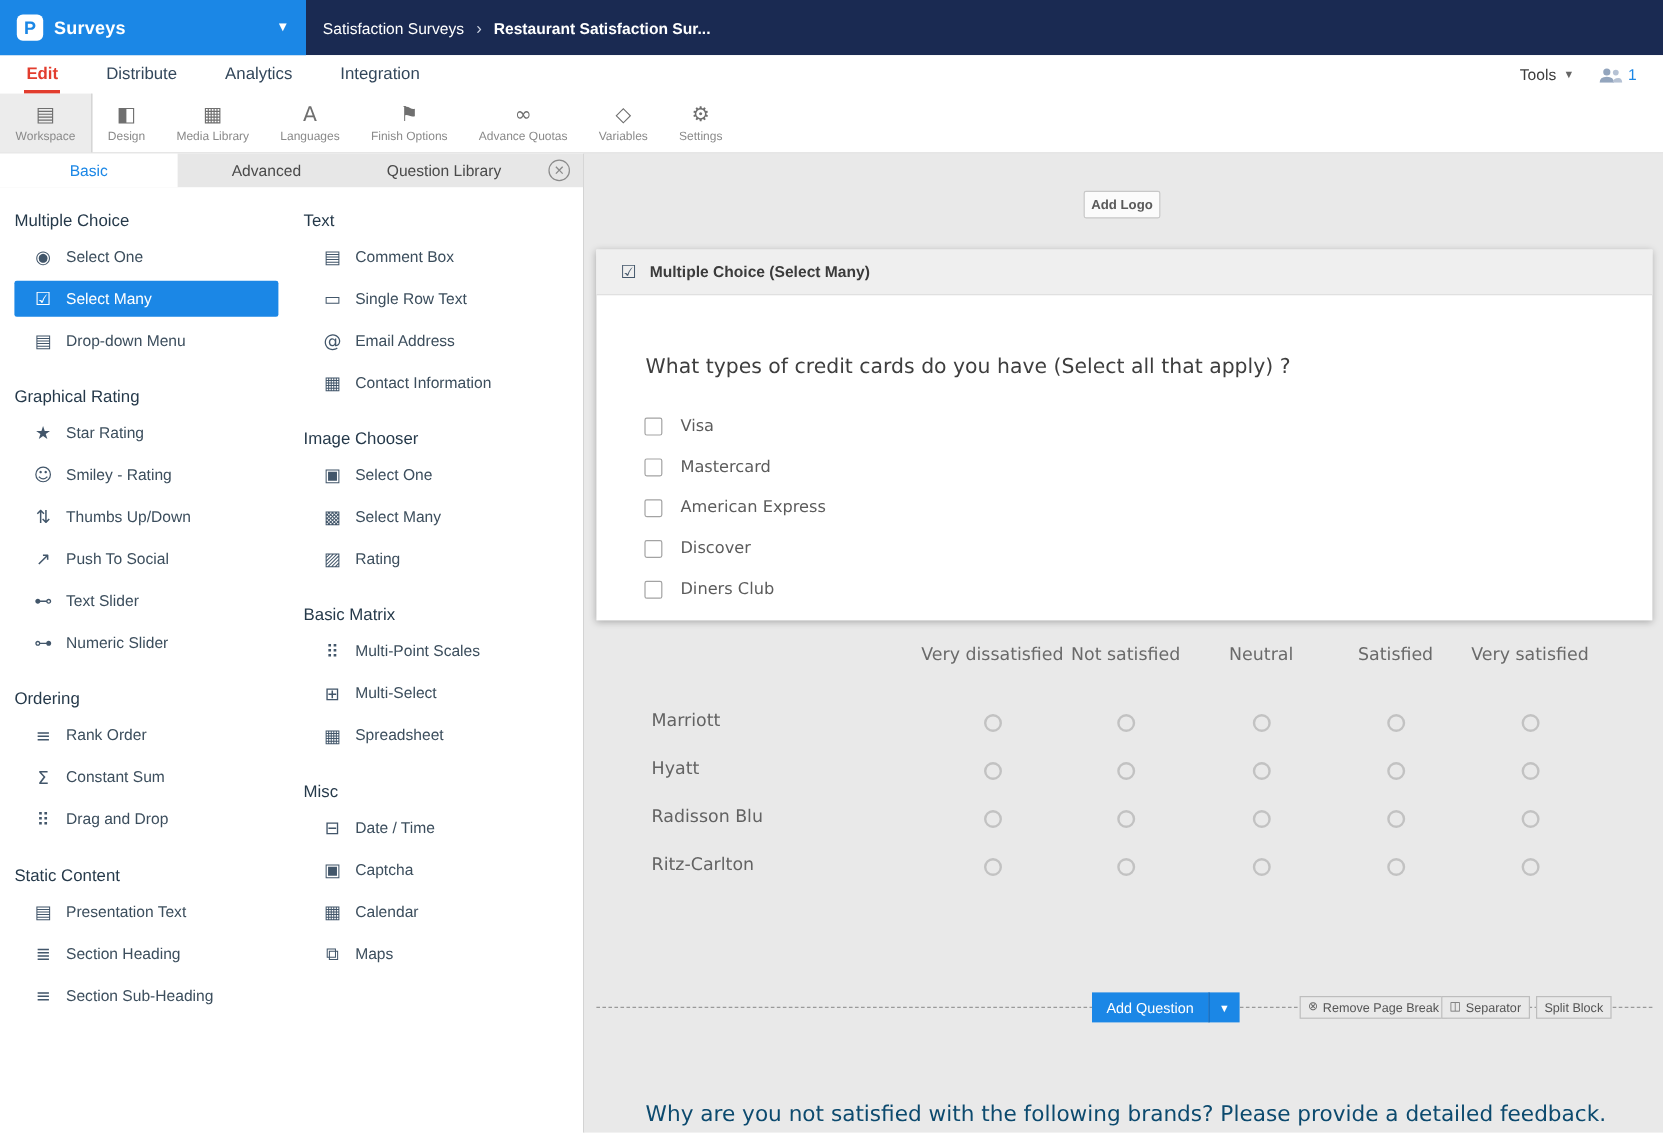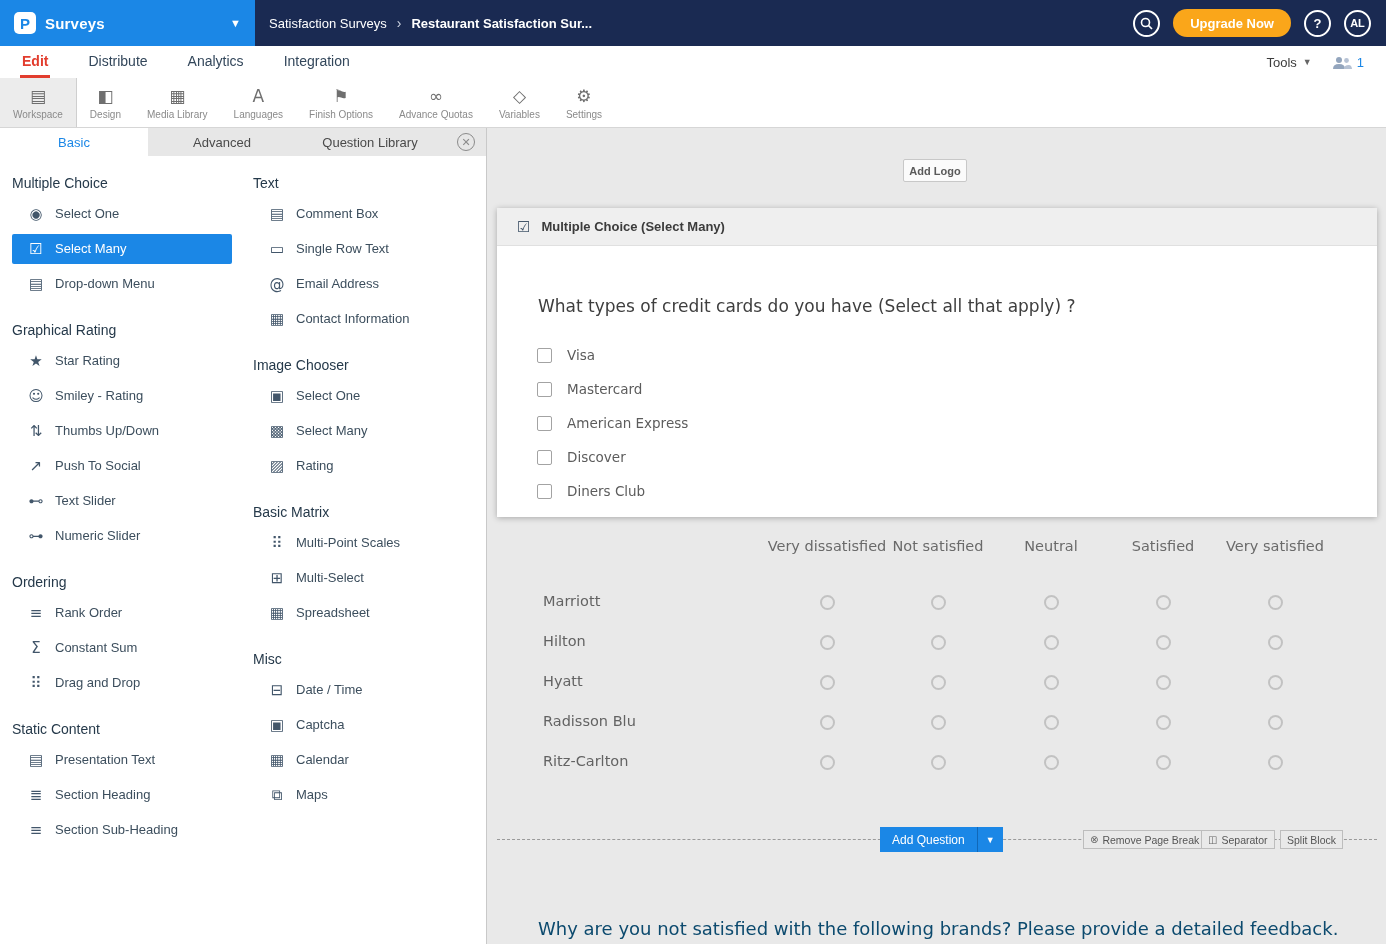--- a/index.html
+++ b/index.html
@@ -93,21 +93,21 @@
   .mx-row { position:relative; height:40px; }
   .mx-label { position:absolute; left:56px; top:10px; font-size:14.5px; color:#636363;
     font-family:"DejaVu Sans", sans-serif; }
   .mx-radio { position:absolute; top:12px; width:15px; height:15px; border-radius:50%;
     border:2px solid #c2c2c2; background:#e9e9e9; }
 
   .pagebreak { position:absolute; left:0; top:698px; width:899px; height:28px; z-index:1; }
   .pb-line { position:absolute; left:10px; right:9px; top:13px; border-top:1px dashed #9a9a9a; }
   .add-question { position:absolute; left:393px; top:1px; height:25px; display:flex; z-index:2; }
   .aq-main { background:#1b87e6; color:#fff; font-size:12px; display:flex; align-items:center;
-    padding:0 12px; }
+    padding:0 12px;margin-left:30px; }
   .aq-caret { background:#1b87e6; border-left:1px solid #1168b8; color:#fff; width:26px;
     display:flex; align-items:center; justify-content:center; font-size:9px; }
   .pb-btn { position:absolute; top:4px; height:19px; background:#e9e9e9; border:1px solid #bdbdbd;
     font-size:10.5px; color:#555; display:flex; align-items:center; gap:4px; padding:0 6px; z-index:2;
     white-space:nowrap; }
   .pb-icon { font-size:10px; color:#666; font-family:"DejaVu Sans", sans-serif; }
   #remove-pb { left:596px; } #separator-btn { left:714px; } #split-block { left:793px; }
 
   .next-question { position:absolute; left:51px; top:790px; width:830px; font-size:18px;
     color:#0c4a6e; font-family:"DejaVu Sans", sans-serif; z-index:1; }
@@ -120,31 +120,20 @@
 <div class="topbar" data-interactable="false">
   <div class="brand" data-interactable="true">
     <span class="brand-mark" data-interactable="false">P</span>
     <span class="brand-name" data-interactable="false">Surveys</span>
     <span class="brand-caret" data-interactable="false">▼</span>
   </div>
   <div class="breadcrumb" data-interactable="false">
     <span data-interactable="true">Satisfaction Surveys</span>
     <span class="bc-sep" data-interactable="false">›</span>
     <span class="bc-current" data-interactable="true">Restaurant Satisfaction Sur...</span>
-  </div>
-  <div class="topbar-right" data-interactable="false">
-    <span class="circle-btn" data-interactable="true">
-      <svg class="svg-ico" data-interactable="false" width="13" height="13" viewBox="0 0 13 13">
-        <circle cx="5.5" cy="5.5" r="4" fill="none" stroke="#ffffff" stroke-width="1.6"></circle>
-        <line x1="8.6" y1="8.6" x2="12" y2="12" stroke="#ffffff" stroke-width="1.6"></line>
-      </svg>
-    </span>
-    <button class="upgrade-btn" data-interactable="true">Upgrade Now</button>
-    <span class="circle-btn" data-interactable="true">?</span>
-    <span class="circle-btn" data-interactable="true" style="font-size:11px;">AL</span>
   </div>
 </div>
 
 <div class="navbar" data-interactable="false">
   <div class="nav-tabs" id="nav-tabs" data-interactable="false">
       <div class="nav-tab active" data-interactable="true">Edit</div>
       <div class="nav-tab" data-interactable="true">Distribute</div>
       <div class="nav-tab" data-interactable="true">Analytics</div>
       <div class="nav-tab" data-interactable="true">Integration</div>
     </div>
@@ -370,28 +359,20 @@
     <div class="matrix-rows" id="matrix-rows" data-interactable="false">
         <div class="mx-row" data-interactable="false">
           <span class="mx-label" data-interactable="false">Marriott</span>
           <span class="mx-radio" data-interactable="true" style="left: 333px;"></span>
           <span class="mx-radio" data-interactable="true" style="left: 444px;"></span>
           <span class="mx-radio" data-interactable="true" style="left: 557px;"></span>
           <span class="mx-radio" data-interactable="true" style="left: 669px;"></span>
           <span class="mx-radio" data-interactable="true" style="left: 781px;"></span>
         </div>
         <div class="mx-row" data-interactable="false">
-          <span class="mx-label" data-interactable="false">Hilton</span>
-          <span class="mx-radio" data-interactable="true" style="left: 333px;"></span>
-          <span class="mx-radio" data-interactable="true" style="left: 444px;"></span>
-          <span class="mx-radio" data-interactable="true" style="left: 557px;"></span>
-          <span class="mx-radio" data-interactable="true" style="left: 669px;"></span>
-          <span class="mx-radio" data-interactable="true" style="left: 781px;"></span>
-        </div>
-        <div class="mx-row" data-interactable="false">
           <span class="mx-label" data-interactable="false">Hyatt</span>
           <span class="mx-radio" data-interactable="true" style="left: 333px;"></span>
           <span class="mx-radio" data-interactable="true" style="left: 444px;"></span>
           <span class="mx-radio" data-interactable="true" style="left: 557px;"></span>
           <span class="mx-radio" data-interactable="true" style="left: 669px;"></span>
           <span class="mx-radio" data-interactable="true" style="left: 781px;"></span>
         </div>
         <div class="mx-row" data-interactable="false">
           <span class="mx-label" data-interactable="false">Radisson Blu</span>
           <span class="mx-radio" data-interactable="true" style="left: 333px;"></span>

